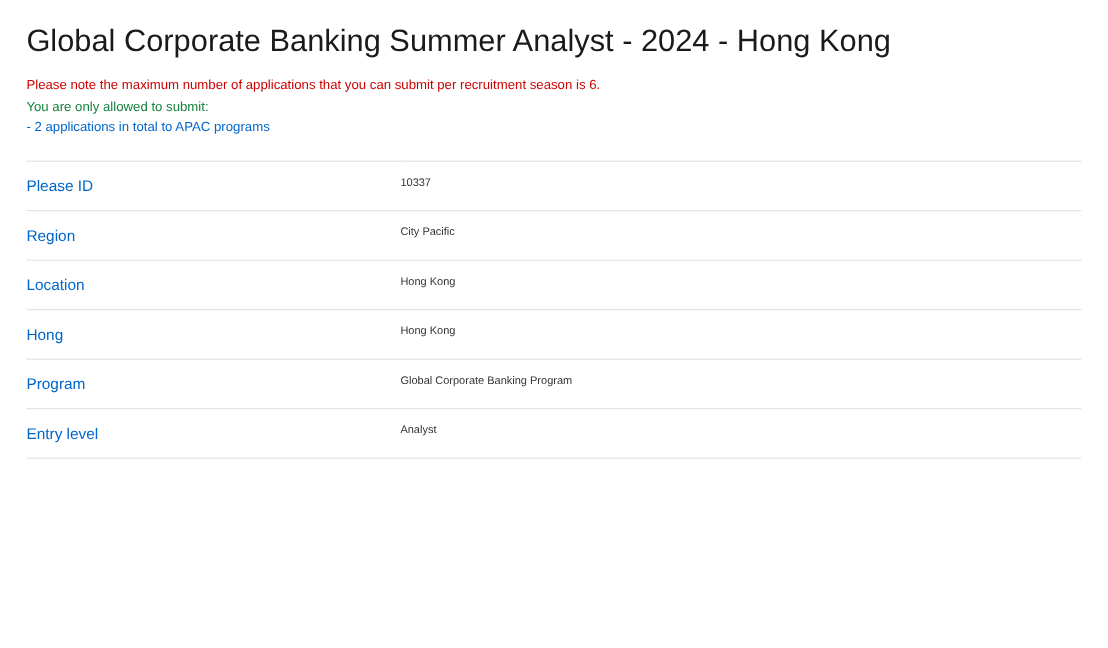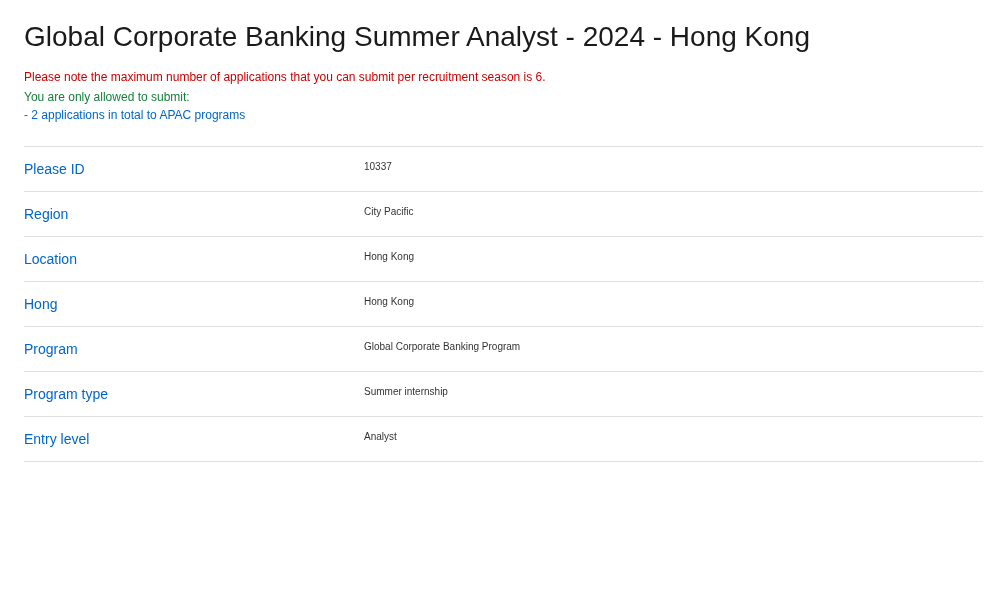--- a/index.html
+++ b/index.html
@@ -102,21 +102,17 @@
       </tr>
       <tr class="info-row">
         <td class="info-label">Hong</td>
         <td class="info-value">Hong Kong</td>
       </tr>
       <tr class="info-row">
         <td class="info-label">Program</td>
         <td class="info-value">Global Corporate Banking Program</td>
       </tr>
       <tr class="info-row">
-        <td class="info-label">Program type</td>
-        <td class="info-value">Summer internship</td>
-      </tr>
-      <tr class="info-row">
         <td class="info-label">Entry level</td>
         <td class="info-value">Analyst</td>
       </tr>
     </tbody>
 </table>
 
 </body></html>

